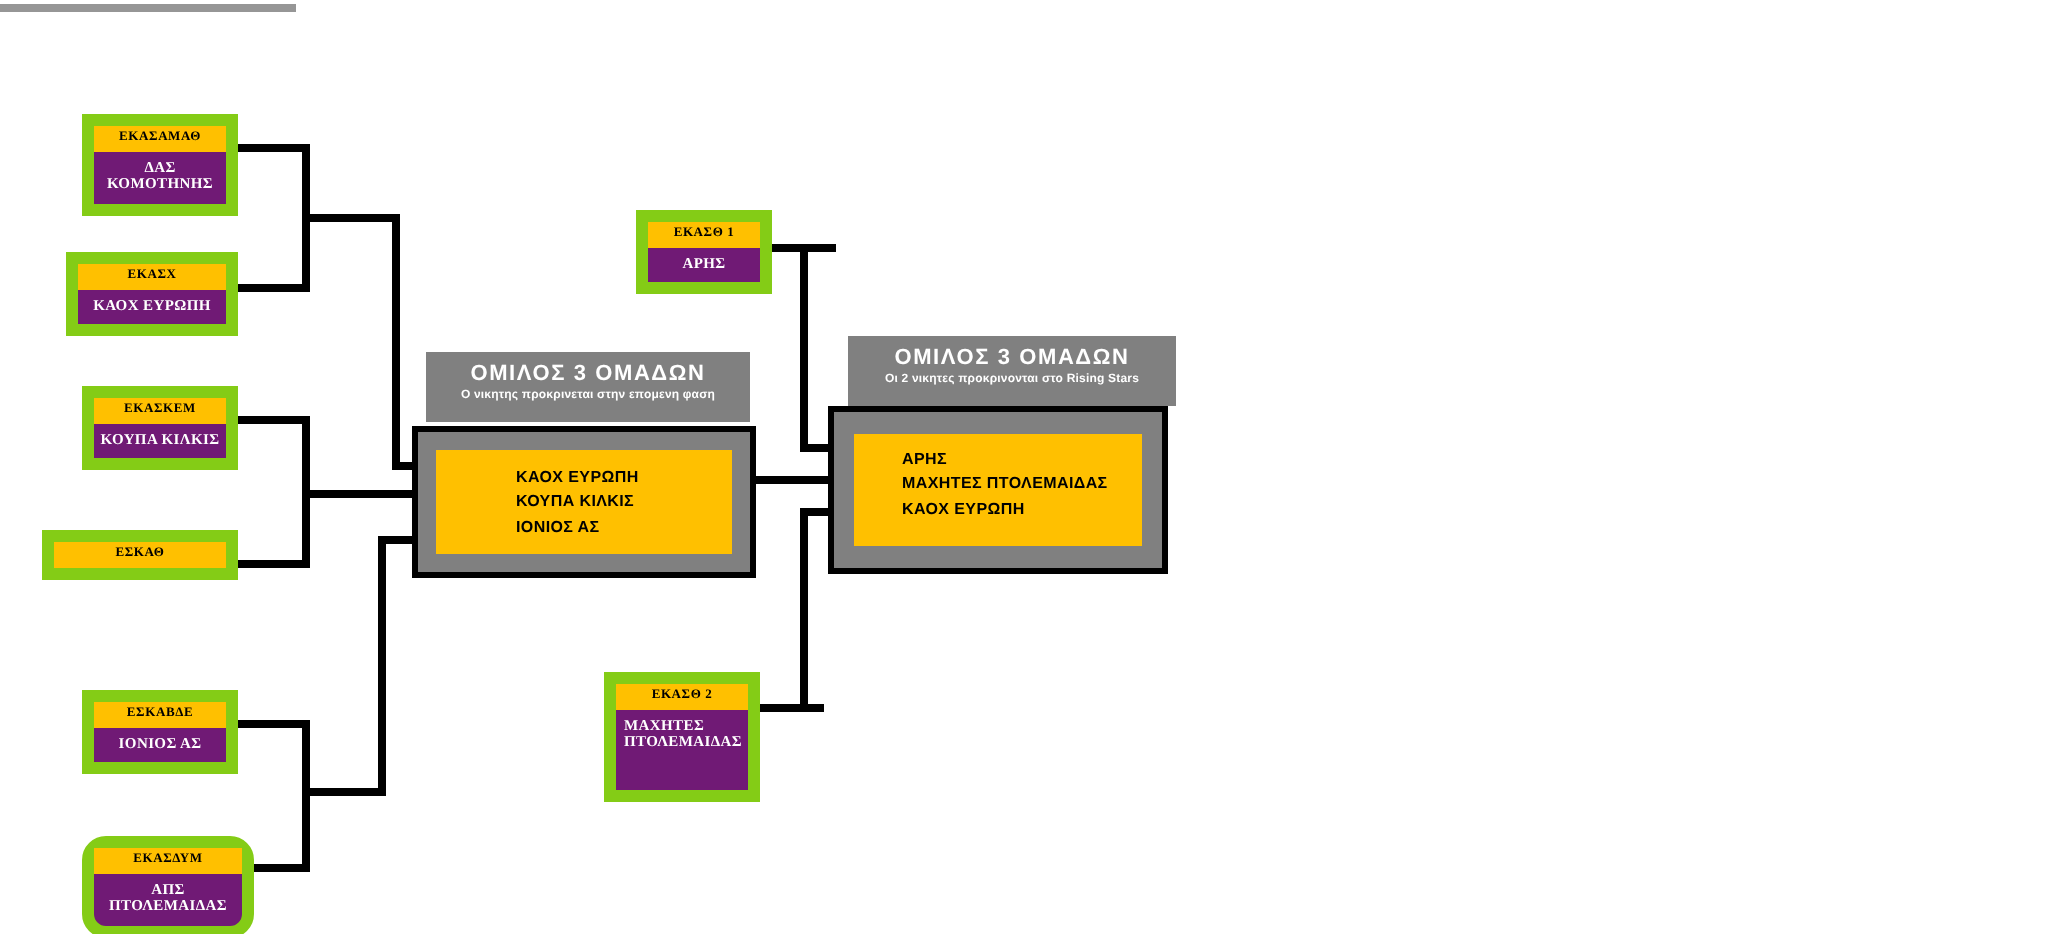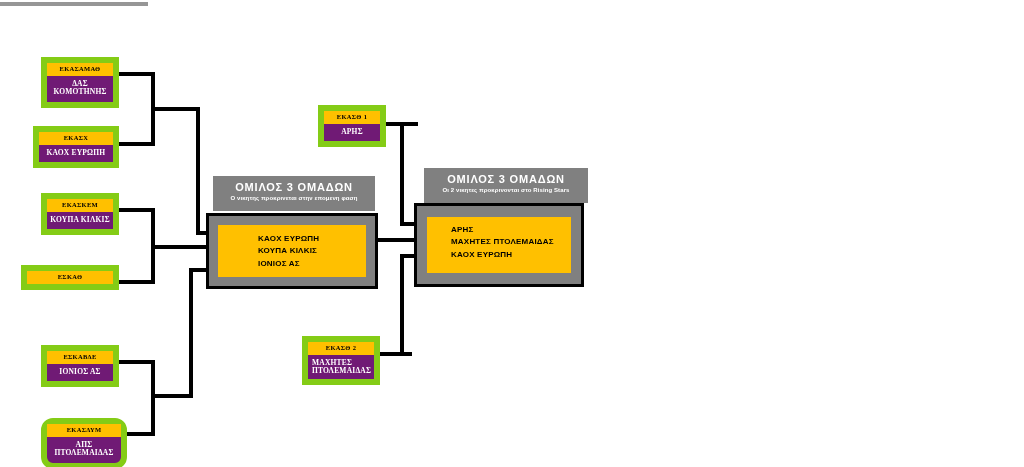--- a/index.html
+++ b/index.html
@@ -153,21 +153,21 @@
     <div class="team">ΑΠΣ ΠΤΟΛΕΜΑΙΔΑΣ</div>
   </div>
 
   <div class="card" style="left:318px; top:105px; width:68px;">
     <div class="hdr">ΕΚΑΣΘ 1</div>
     <div class="team">ΑΡΗΣ</div>
   </div>
 
   <div class="card two-line" style="left:302px; top:336px; width:78px;">
     <div class="hdr">ΕΚΑΣΘ 2</div>
-    <div class="team" style="padding-bottom:3px;">
+    <div class="team" style="padding-bottom:19px;">
       <div>ΜΑΧΗΤΕΣ</div>
       <div>ΠΤΟΛΕΜΑΙΔΑΣ</div>
     </div>
   </div>
 
   <div class="ln h" style="left:119px; top:72px;  width:36px;"></div>
   <div class="ln h" style="left:119px; top:142px; width:36px;"></div>
   <div class="ln v" style="left:151px; top:72px;  height:74px;"></div>
   <div class="ln h" style="left:151px; top:107px; width:49px;"></div>
 

